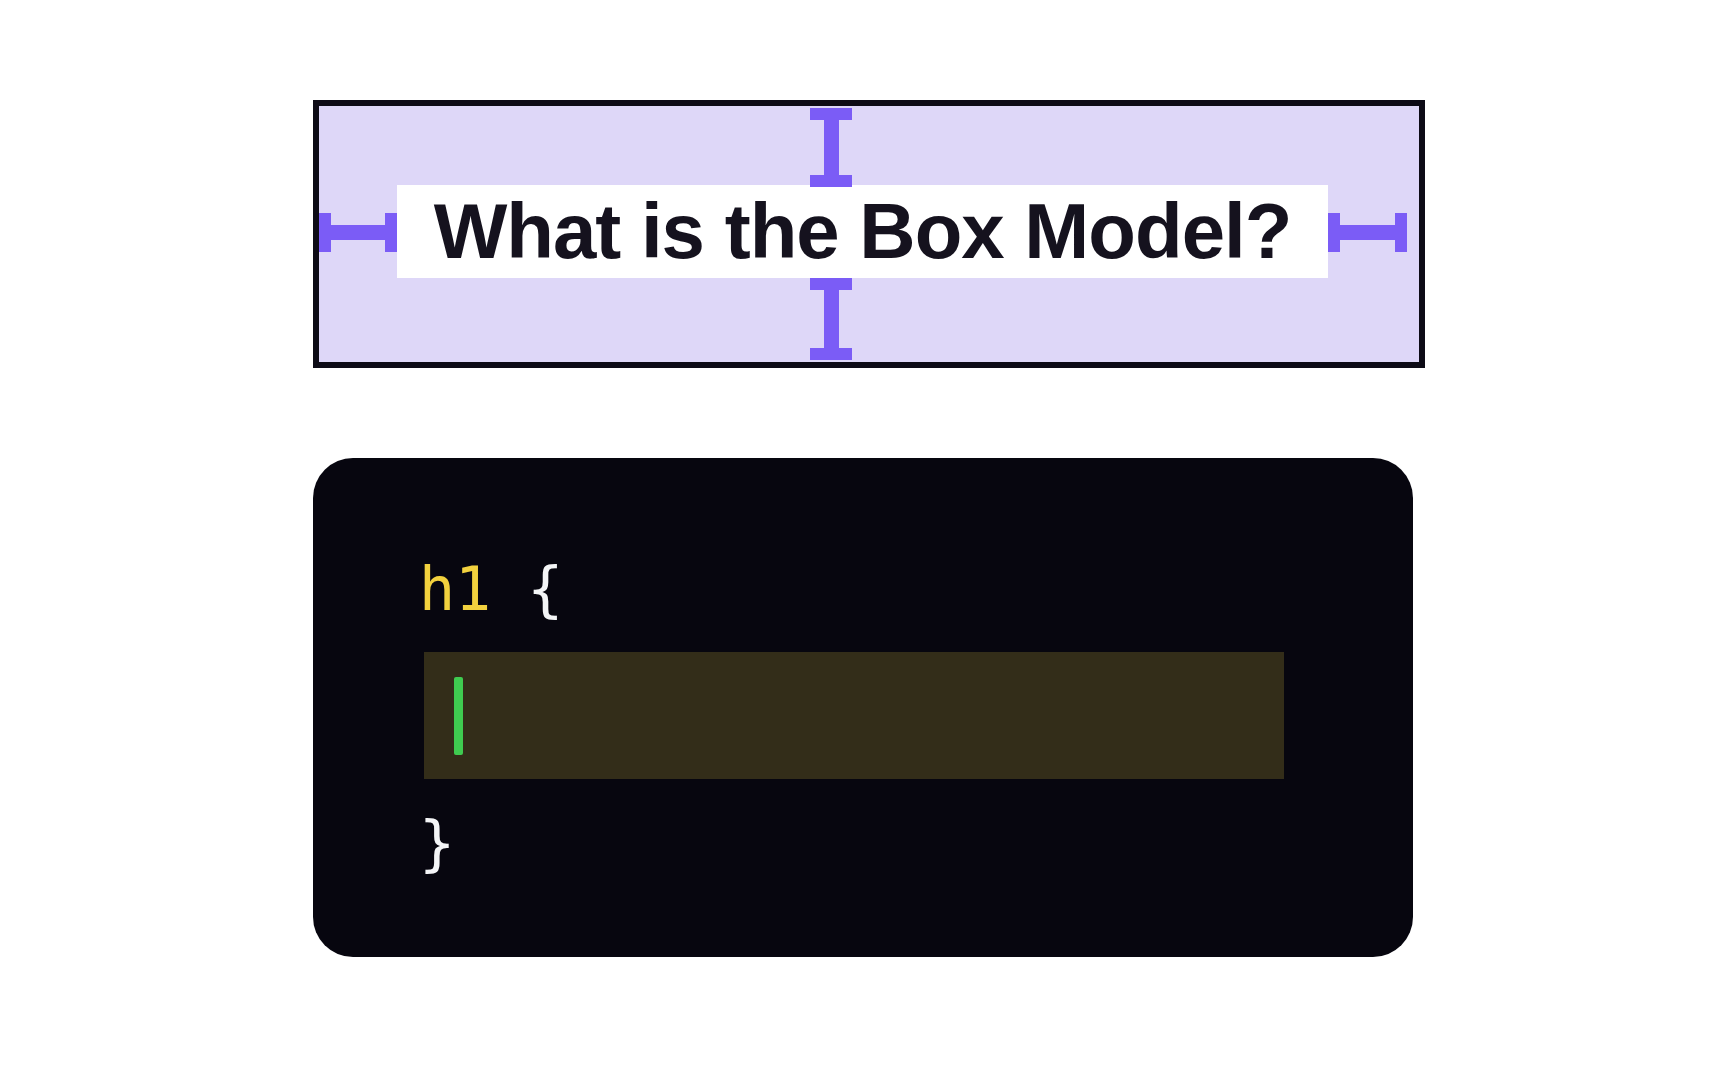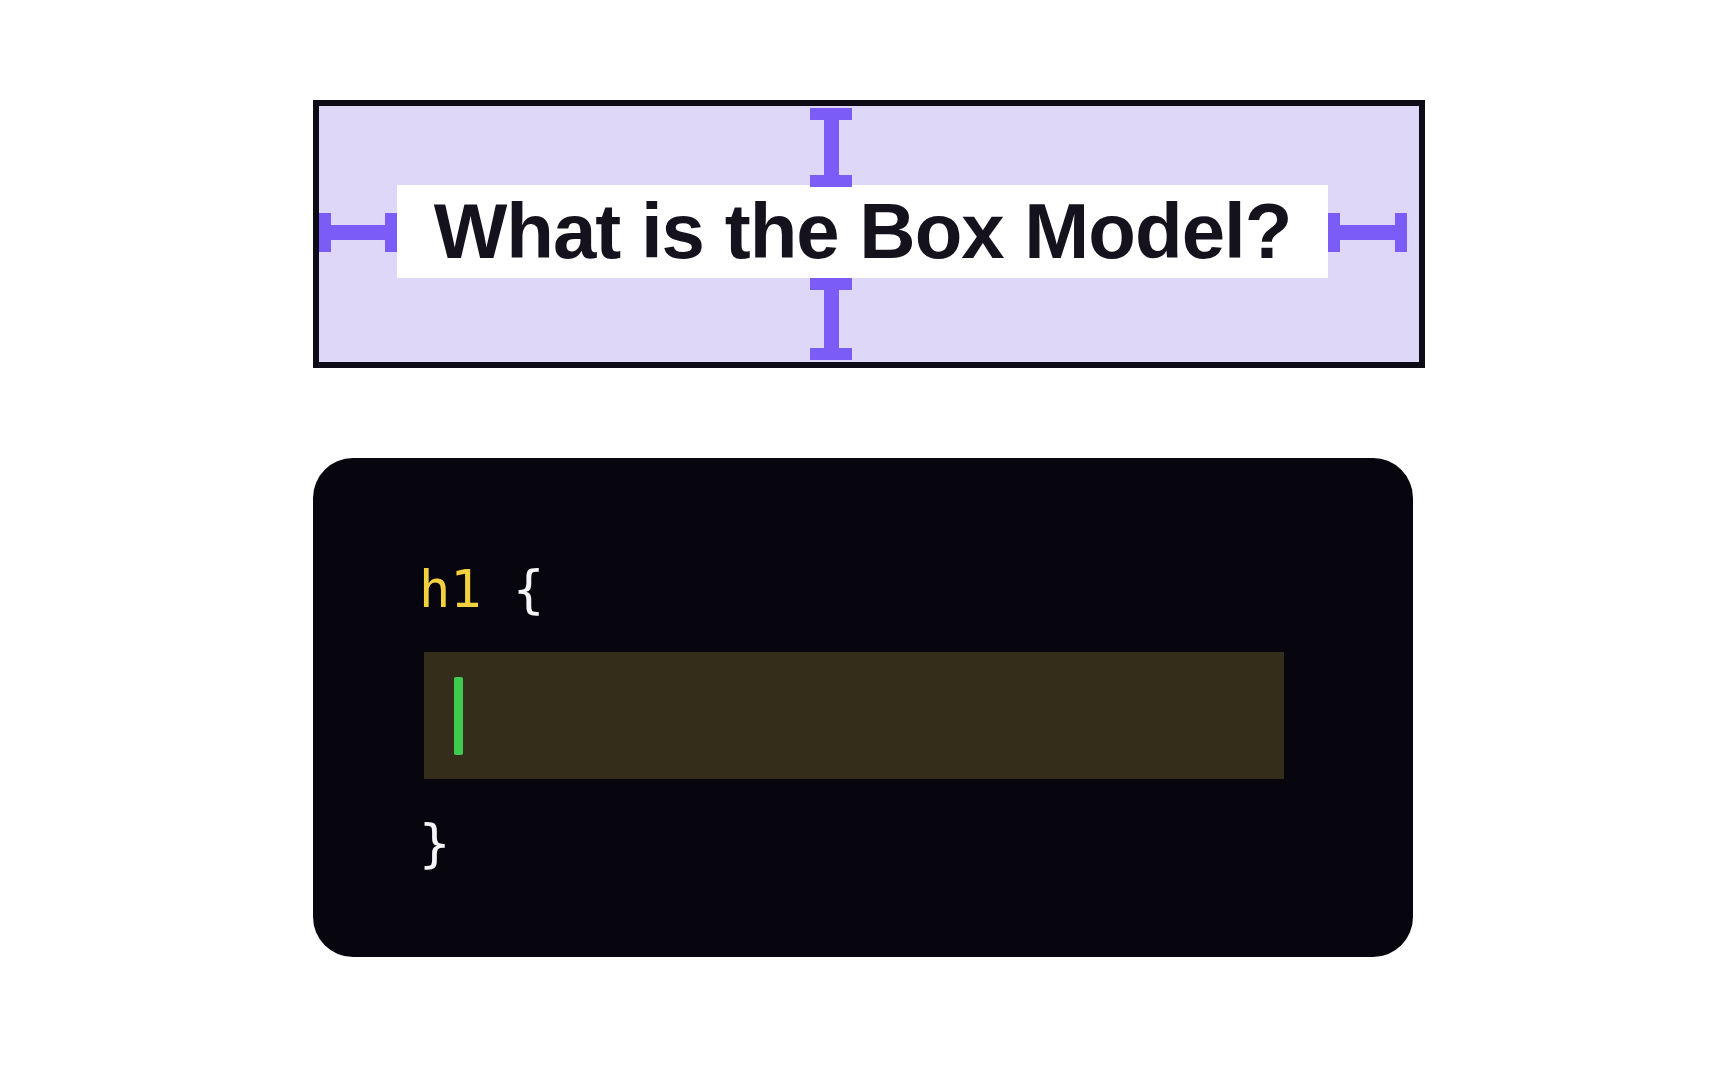--- a/index.html
+++ b/index.html
@@ -57,21 +57,21 @@
     box-sizing: border-box;
     border-radius: 40px;
     background: var(--panel-background, #07060f);
     padding-top: 67px;
   }
   .code-row {
     height: 127px;
     display: flex; align-items: center;
     padding-left: 106px;
     font-family: "DejaVu Sans Mono", monospace;
-    font-size: 52px;
+    font-size: 60px;
   }
   .tok { white-space: pre; }
   .tok.sel   { color: var(--selector-token, #f2d13e); }
   .tok.plain { color: var(--punctuation-token, #f4f5f7); }
   .input-row {
     margin-left: 111px;
     width: 860px; height: 127px;
     box-sizing: border-box;
     background: var(--input-highlight, #332d19);
     display: flex; align-items: center;

